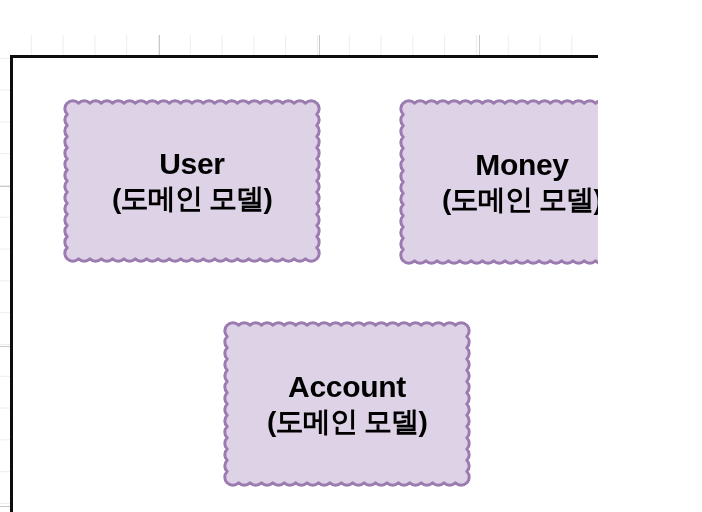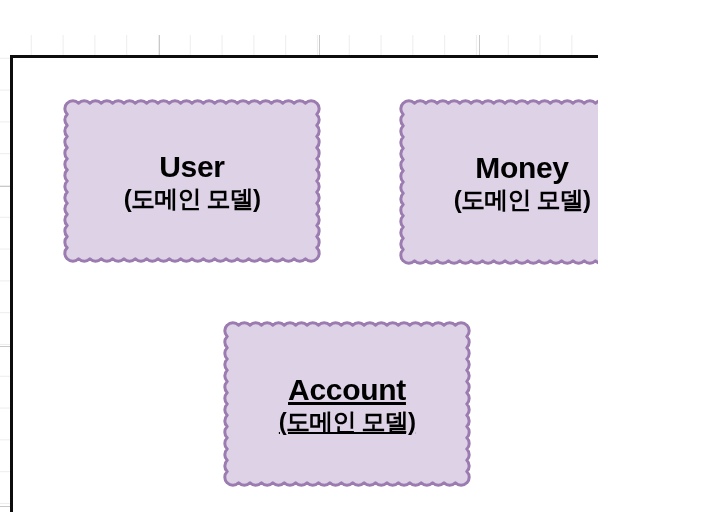--- a/index.html
+++ b/index.html
@@ -74,30 +74,30 @@
     color: #000000;
     user-select: none;
   }
   .node-title {
     font-size: 30px;
     font-weight: bold;
     letter-spacing: -0.3px;
     display: block;
   }
   .node-subtitle {
-    font-size: 24px;
+    font-size: 28px;
     font-weight: bold;
     letter-spacing: -0.8px;
     display: block;
     margin-top: 1px;
   }
 
   #node-user     { left: 62px;  top: 63px;  width: 260px; height: 166px; }
   #node-money    { left: 398px; top: 63px;  width: 248px; height: 168px; }
-  #node-account  { left: 222px; top: 285px; width: 250px; height: 168px; text-decoration: underline; }
+  #node-account  { left: 222px; top: 285px; width: 250px; height: 168px; }
 </style>
 </head>
 <body>
 
 <div id="stage">
 
   <div id="grid-background"></div>
 
   <div id="canvas-frame"></div>
 

